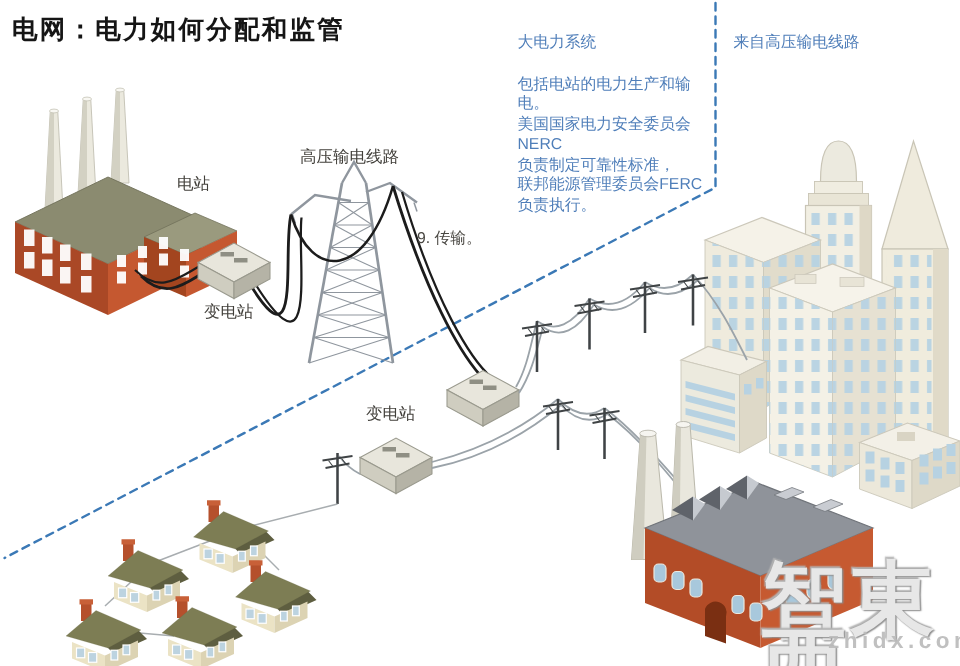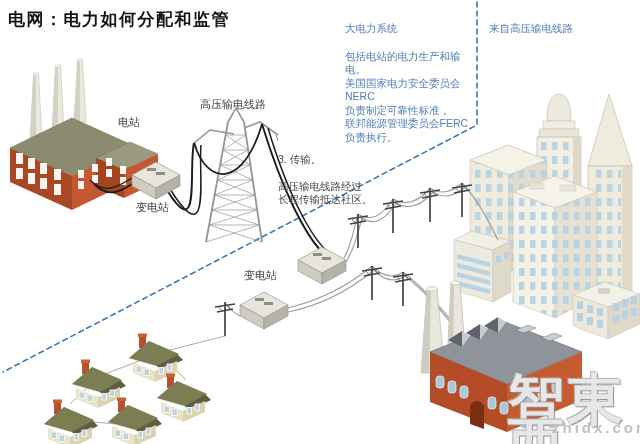--- a/index.html
+++ b/index.html
@@ -297,23 +297,21 @@
 联邦能源管理委员会FERC
 负责执行。</div>
   </div>
 
   <div class="txt blue" style="left:489px;top:8px;width:150px;">
     <div class="hd">来自高压输电线路</div>
   </div>
 
 
   <div class="txt" style="left:278px;top:139px;width:120px;">
-    <span class="step-label">3. 传输。</span>
-    <span>高压输电线路经过
-长程传输抵达社区。</span>
+    <span class="step-label">9. 传输。</span>
   </div>
 
 
   <div class="lab" style="left:118px;top:75px;margin-top:40px;">电站</div>
   <div class="lab" style="left:200px;top:97px;text-align:right;">高压输电线路</div>
   <div class="lab" style="left:136px;top:200px;">变电站</div>
   <div class="lab" style="left:244px;top:268px;">变电站</div>
 
   <div class="wm">智東西</div>
   <div class="wm-site">zhidx.com</div>

